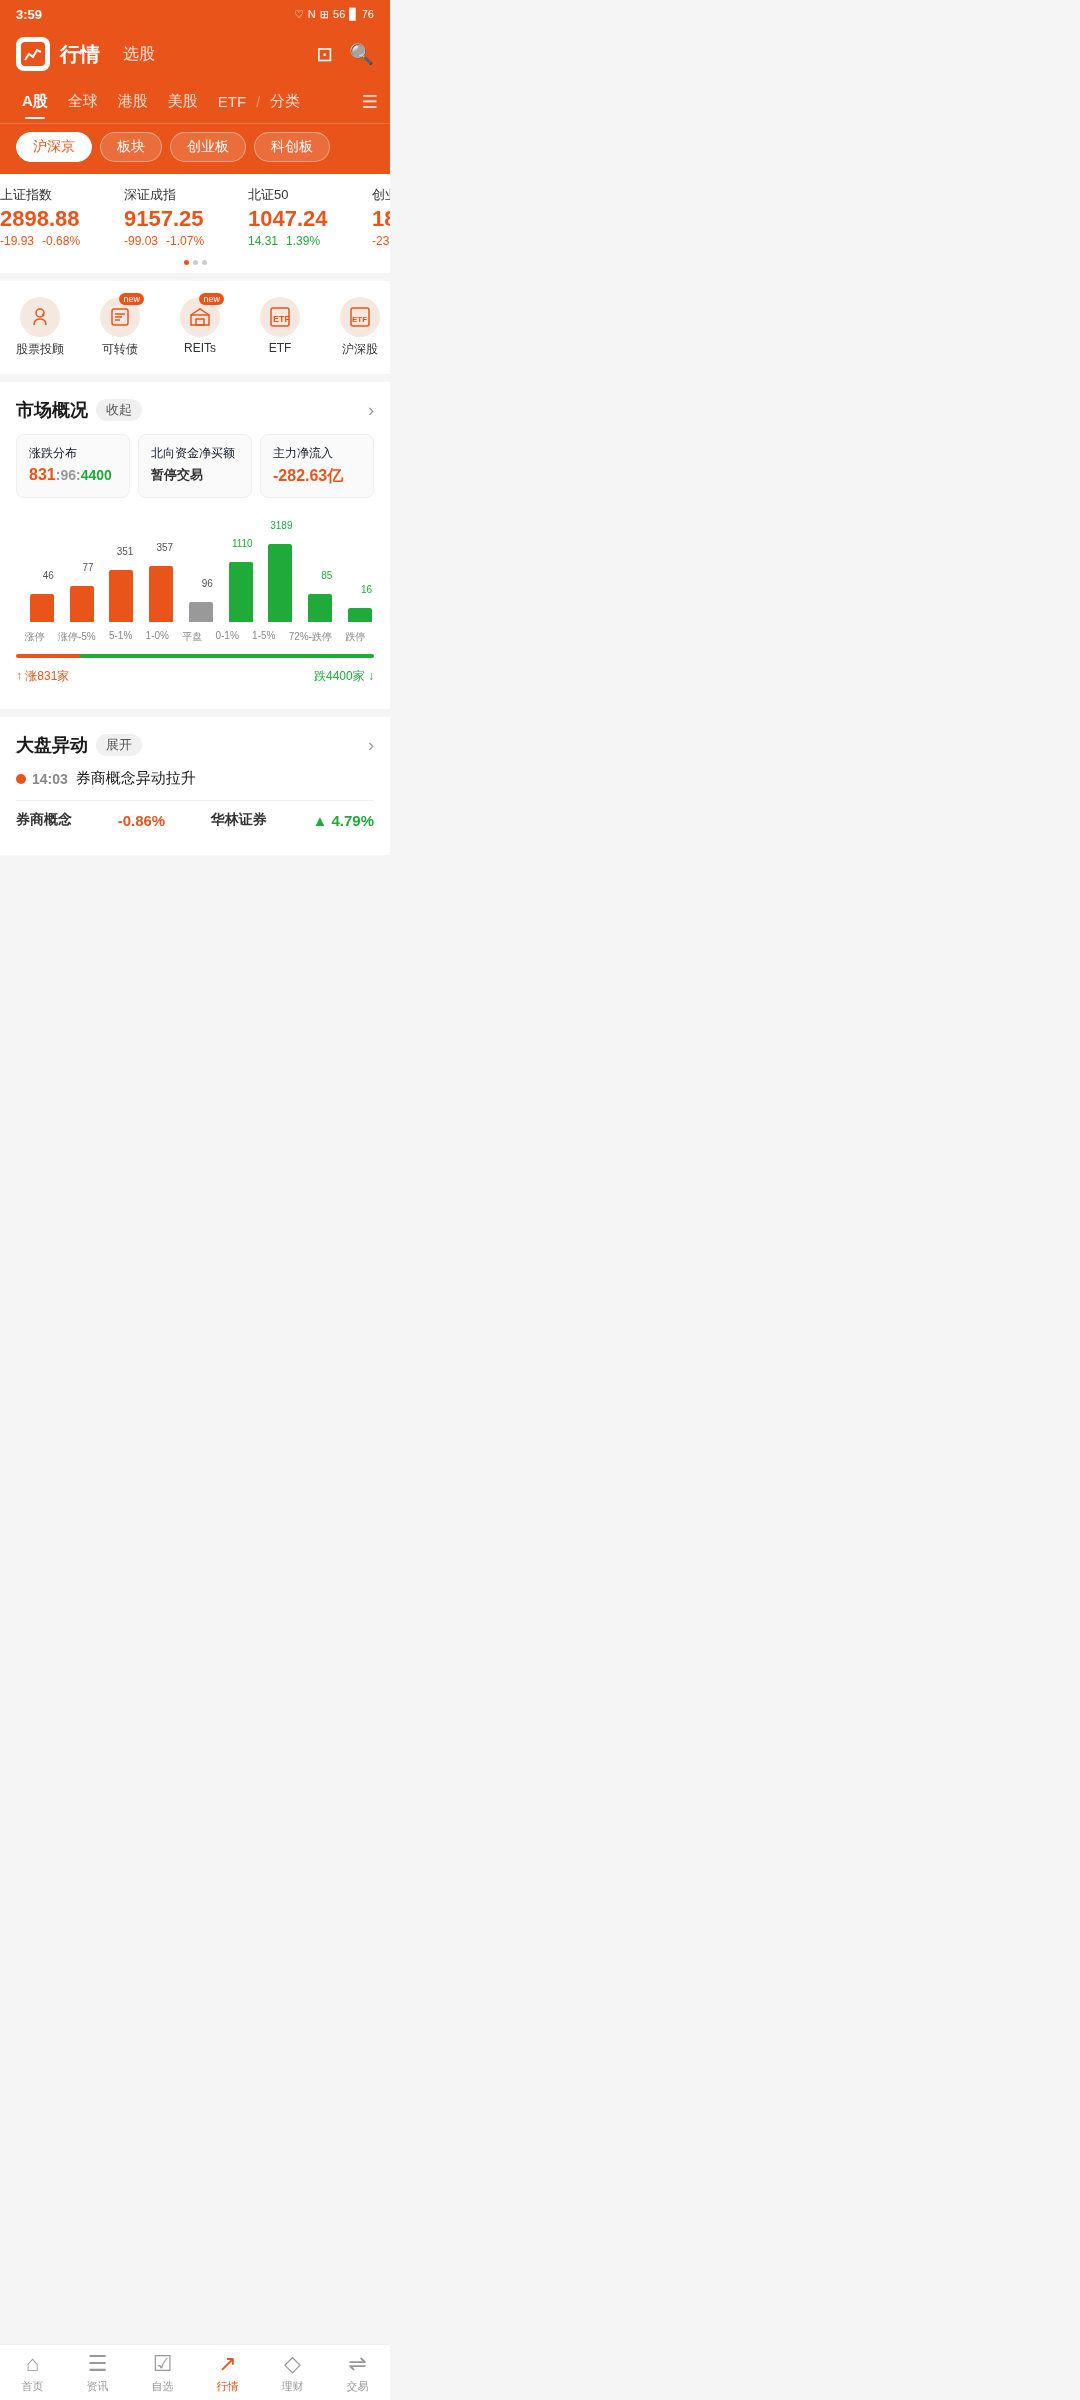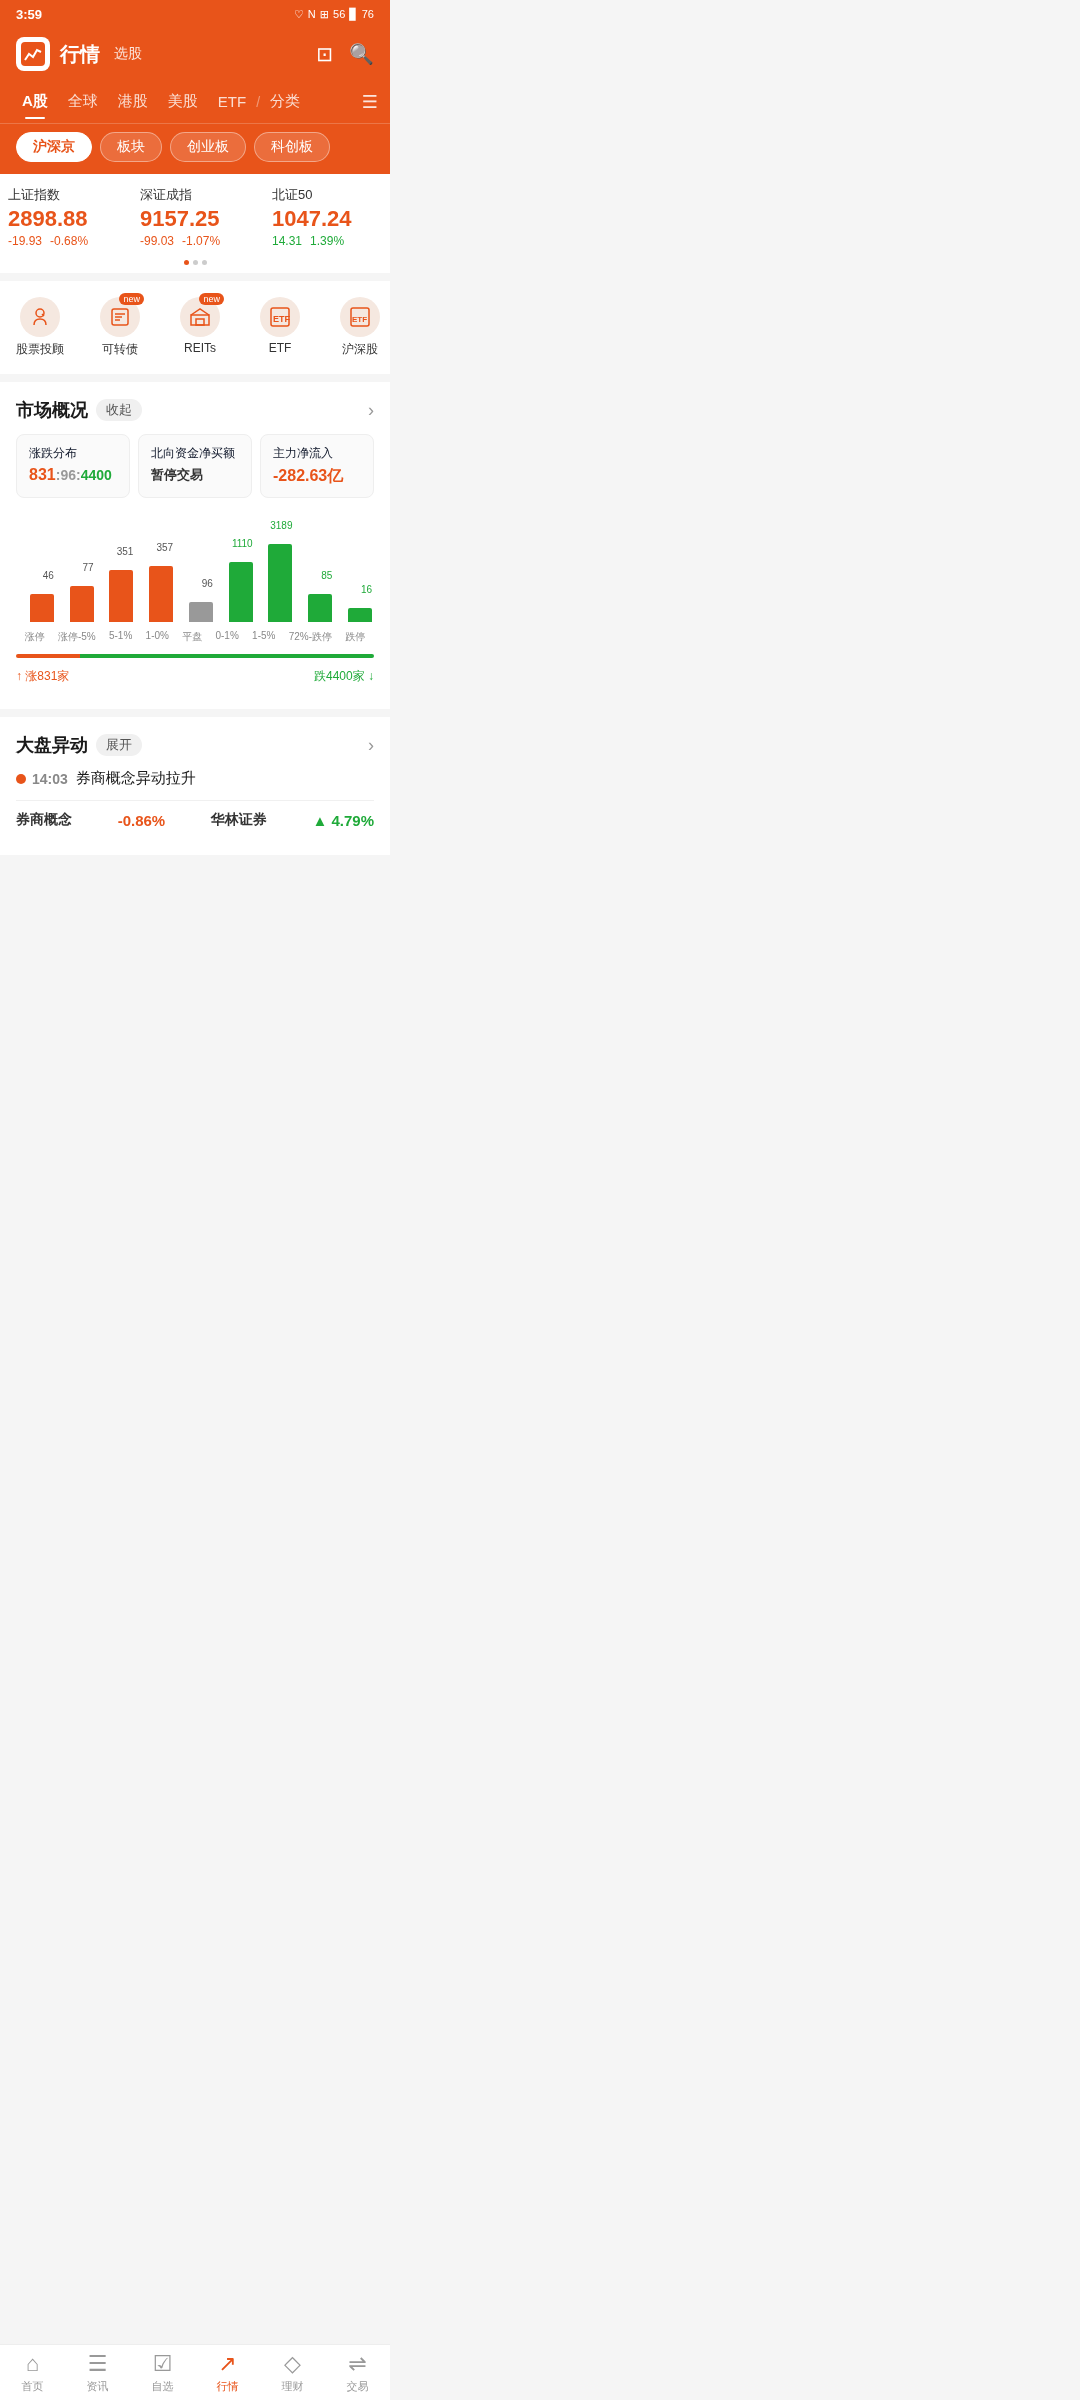--- a/index.html
+++ b/index.html
@@ -52,22 +52,22 @@
       align-items: center;
       justify-content: center;
     }
     .header-title {
       color: white;
       font-size: 20px;
       font-weight: 700;
     }
     .header-subtitle {
       color: rgba(255,255,255,0.85);
-      font-size: 14px;
-      margin-left: 4px;
+      font-size: 16px;
+      margin-left: 13px;
     }
     .header-actions {
       margin-left: auto;
       display: flex;
       gap: 16px;
       align-items: center;
     }
     .header-icon {
       color: white;
       font-size: 20px;
@@ -129,29 +129,29 @@
       border-radius: 20px;
       color: white;
       font-size: 14px;
       padding: 5px 16px;
       cursor: pointer;
     }
     .sub-nav-item.active {
       background: white;
       color: #e8541a;
       border-color: white;
-      font-weight: 700;
+      font-weight: 400;
     }
 
     
     .index-section {
       background: white;
-      padding: 12px 8px;
-      display: flex;
-      gap: 12px;
+      padding: 12px 0;
+      display: flex;
+      gap: 4px;
       overflow-x: auto;
     }
     .index-item {
       flex: 0 0 auto;
       min-width: 120px;
       padding-right: 16px;
     }
     .index-name {
       font-size: 13px;
       color: #333;

